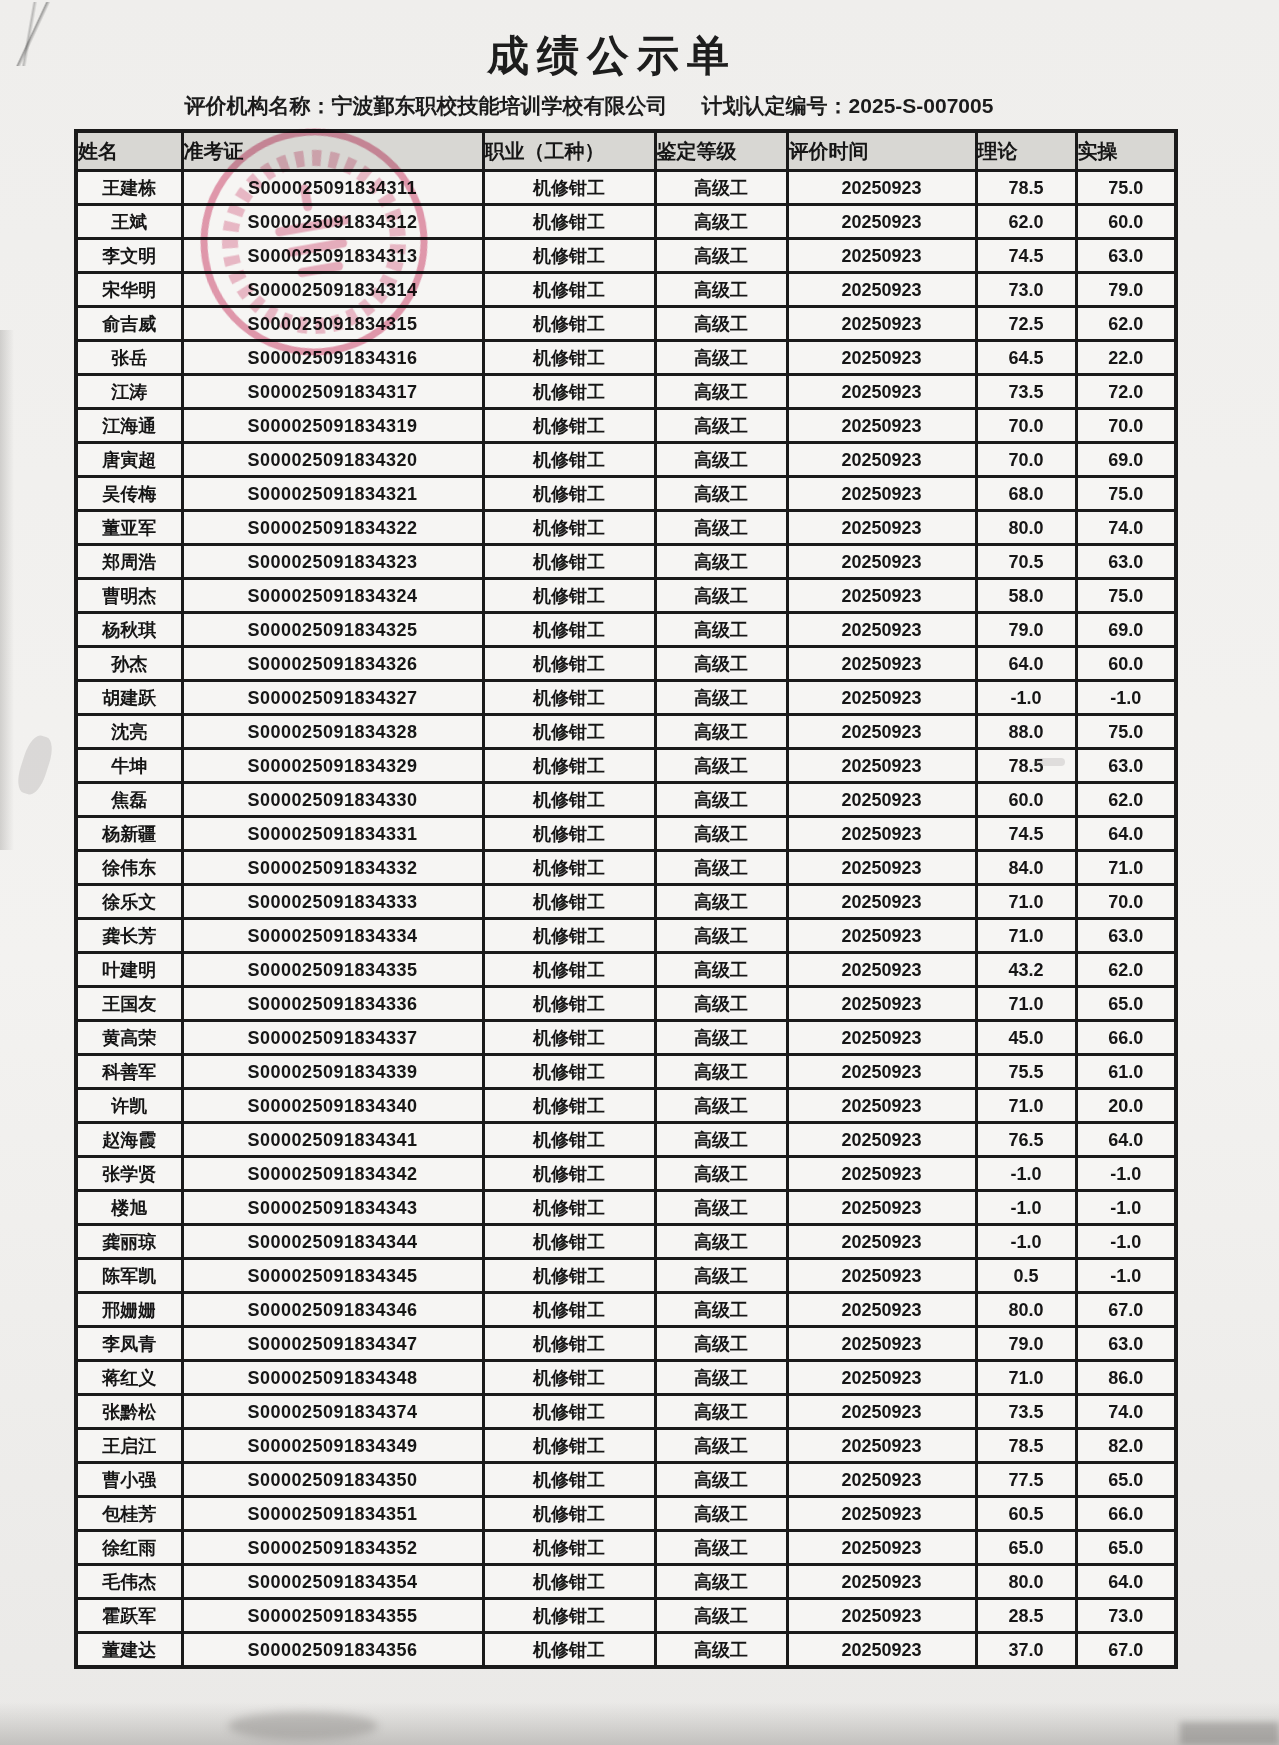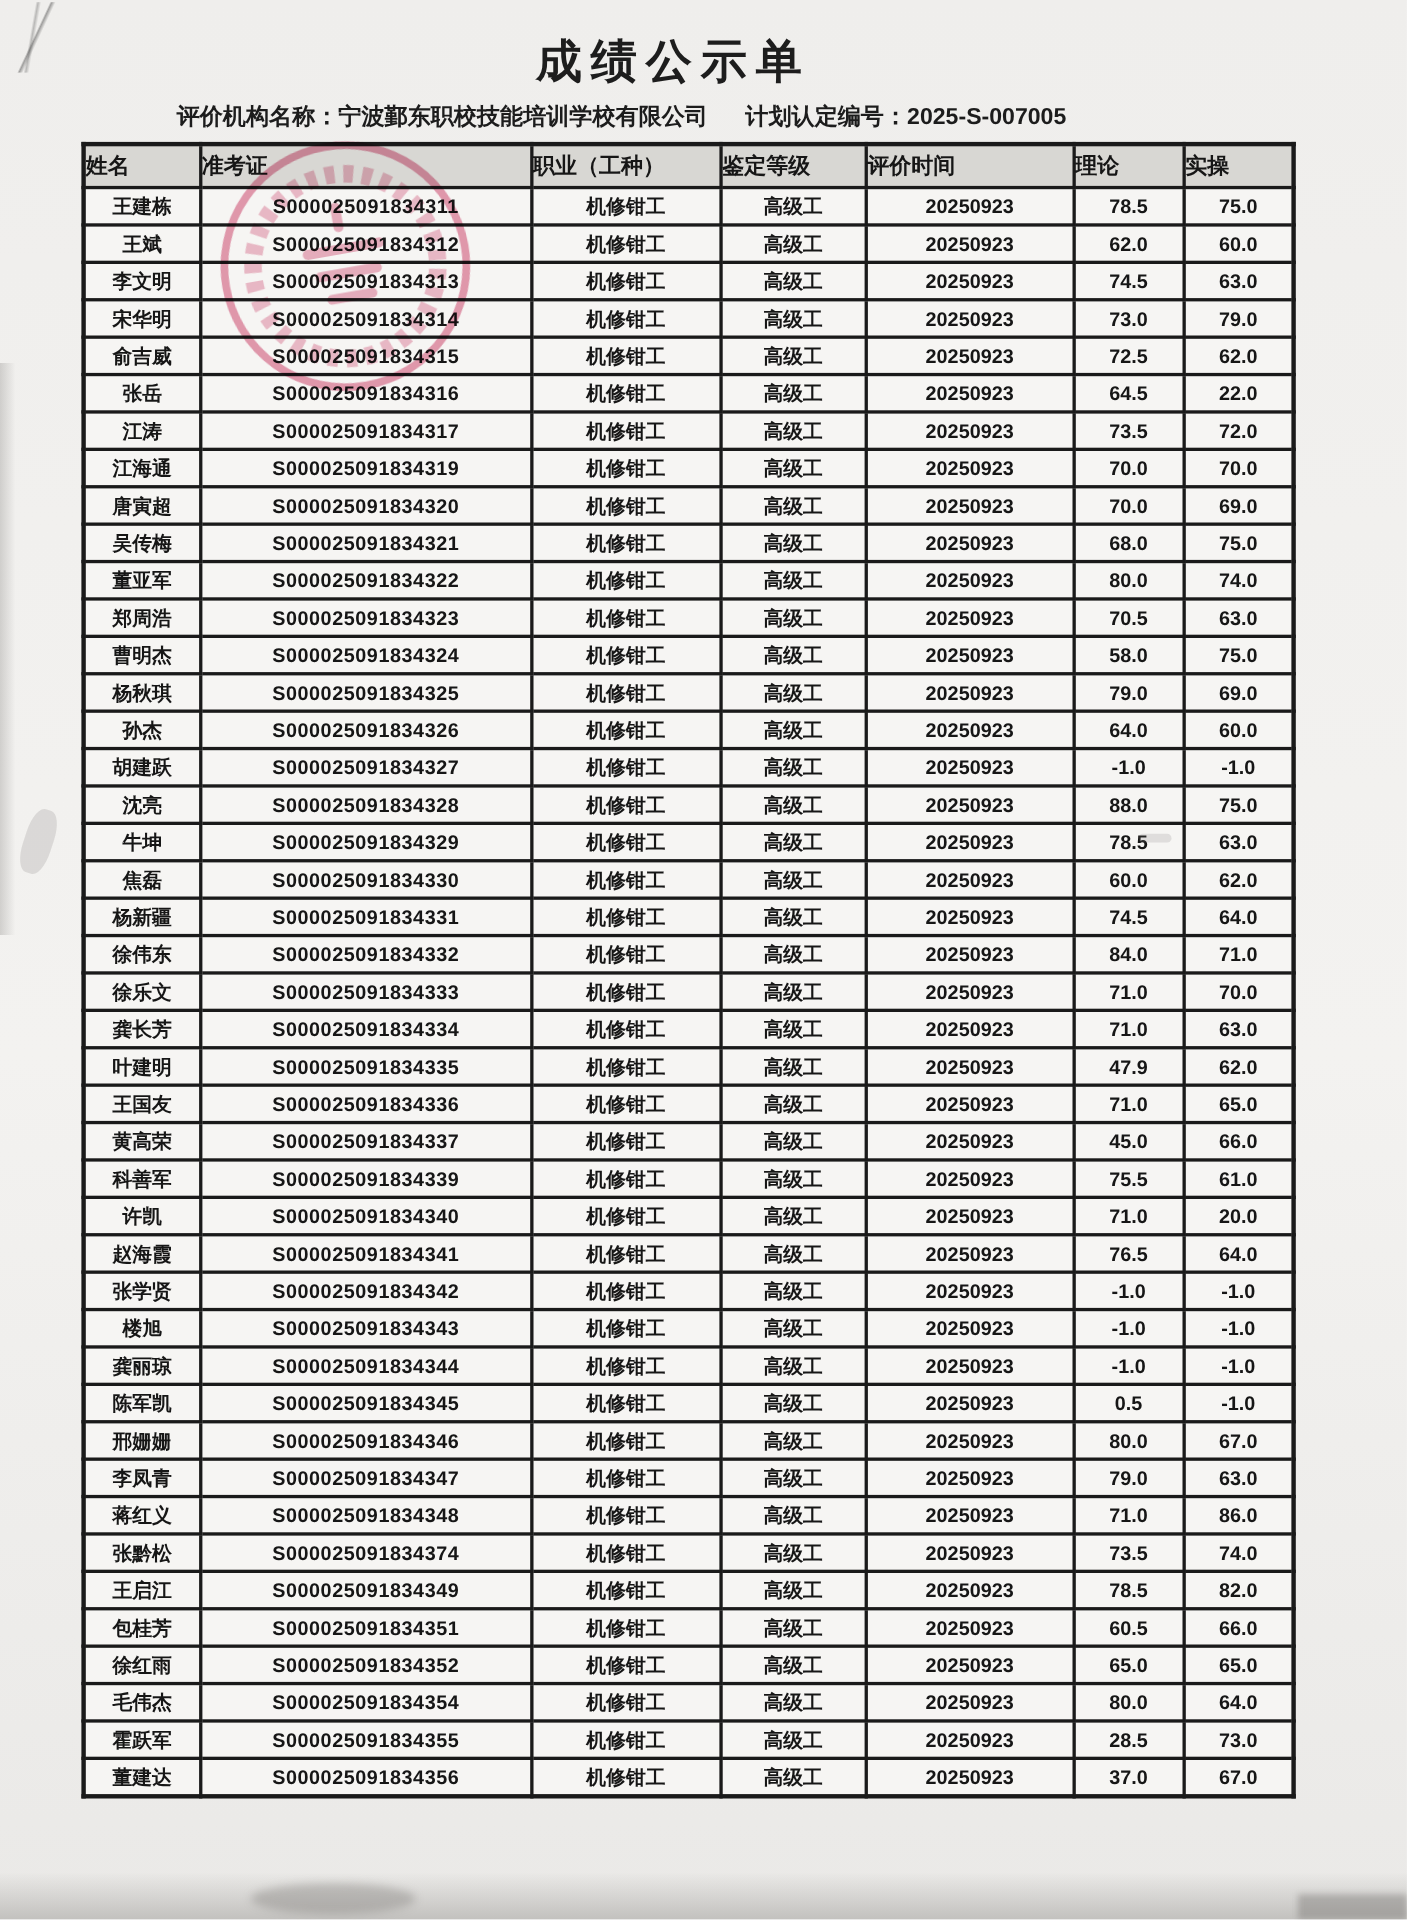--- a/index.html
+++ b/index.html
@@ -7,21 +7,21 @@
     width:1279px;height:1745px;position:relative;overflow:hidden;
     background:linear-gradient(180deg,#efeeec 0%,#f3f2f0 55%,#eae9e7 100%);
     font-family:"Liberation Sans",sans-serif;color:#161616;
   }
   .page-title{
     position:absolute;top:28px;left:0;width:1224px;text-align:center;
     font-size:42px;font-weight:700;letter-spacing:8px;color:#1d1d1d;
   }
   .subtitle{
     position:absolute;top:92px;left:0;width:1130px;text-align:center;
-    font-size:21px;font-weight:600;color:#1c1c1c;white-space:nowrap;
+    font-size:21px;font-weight:600;color:#1c1c1c;white-space:nowrap;padding-left:24px;
   }
   .subtitle .gap{display:inline-block;width:34px;}
   table.score-table{
     position:absolute;left:74px;top:129px;width:1100px;
     border-collapse:collapse;table-layout:fixed;
   }
   table.score-table,
   table.score-table th,
   table.score-table td{
     border:3px solid #1a1a1a;
@@ -343,21 +343,21 @@
         <td class="cell-theory">71.0</td>
         <td class="cell-practical">63.0</td>
       </tr>
 
       <tr>
         <td class="cell-name">叶建明</td>
         <td class="cell-ticket">S000025091834335</td>
         <td class="cell-job">机修钳工</td>
         <td class="cell-level">高级工</td>
         <td class="cell-date">20250923</td>
-        <td class="cell-theory">47.9</td>
+        <td class="cell-theory">43.2</td>
         <td class="cell-practical">62.0</td>
       </tr>
 
       <tr>
         <td class="cell-name">王国友</td>
         <td class="cell-ticket">S000025091834336</td>
         <td class="cell-job">机修钳工</td>
         <td class="cell-level">高级工</td>
         <td class="cell-date">20250923</td>
         <td class="cell-theory">71.0</td>
@@ -488,20 +488,29 @@
       <tr>
         <td class="cell-name">王启江</td>
         <td class="cell-ticket">S000025091834349</td>
         <td class="cell-job">机修钳工</td>
         <td class="cell-level">高级工</td>
         <td class="cell-date">20250923</td>
         <td class="cell-theory">78.5</td>
         <td class="cell-practical">82.0</td>
       </tr>
 
+      <tr>
+        <td class="cell-name">曹小强</td>
+        <td class="cell-ticket">S000025091834350</td>
+        <td class="cell-job">机修钳工</td>
+        <td class="cell-level">高级工</td>
+        <td class="cell-date">20250923</td>
+        <td class="cell-theory">77.5</td>
+        <td class="cell-practical">65.0</td>
+      </tr>
 
       <tr>
         <td class="cell-name">包桂芳</td>
         <td class="cell-ticket">S000025091834351</td>
         <td class="cell-job">机修钳工</td>
         <td class="cell-level">高级工</td>
         <td class="cell-date">20250923</td>
         <td class="cell-theory">60.5</td>
         <td class="cell-practical">66.0</td>
       </tr>

